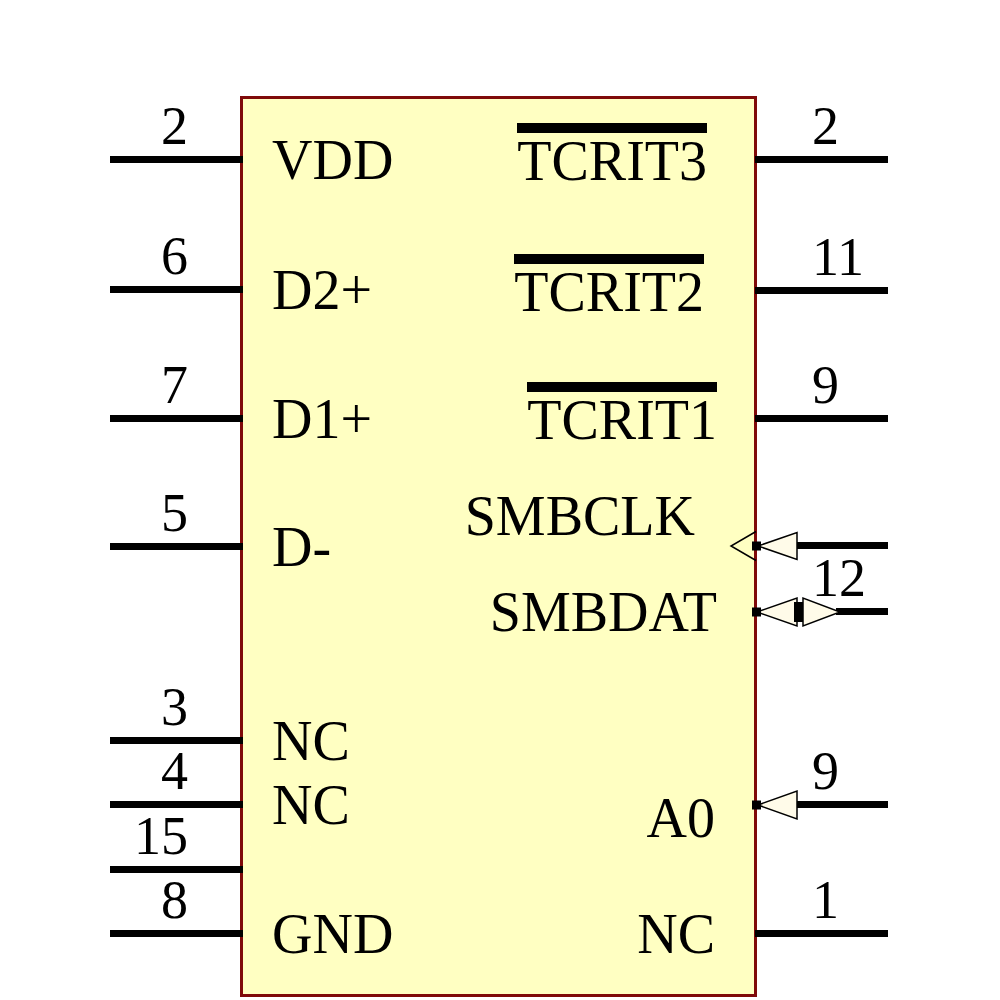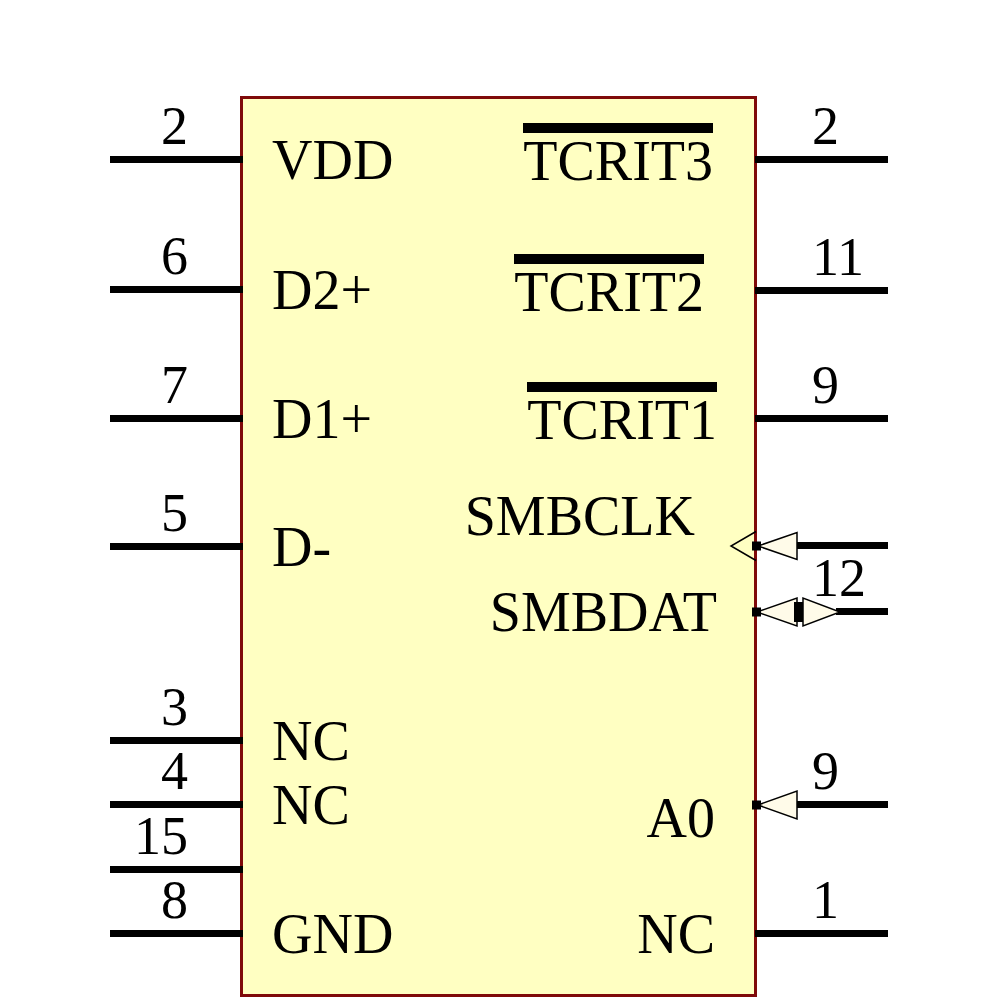--- a/index.html
+++ b/index.html
@@ -70,21 +70,21 @@
 
   <div class="pline pline-l" style="top:866px"></div>
   <div class="pnum lnum" style="top:809px">15</div>
 
   <div class="pline pline-l" style="top:930px"></div>
   <div class="pnum lnum" style="top:873px">8</div>
   <div class="plabel llabel" style="top:906px">GND</div>
 
   <div class="pline pline-r" style="top:156px"></div>
   <div class="pnum rnum" style="top:99px">2</div>
-  <div class="plabel rlabel" style="top:123px;right:287px"><span class="ovl">TCRIT3</span></div>
+  <div class="plabel rlabel" style="top:123px;right:293px"><span class="ovl">TCRIT3</span></div>
 
   <div class="pline pline-r" style="top:287px"></div>
   <div class="pnum rnum" style="top:230px">11</div>
   <div class="plabel rlabel" style="top:254px;right:296px"><span class="ovl">TCRIT2</span></div>
 
   <div class="pline pline-r" style="top:415px"></div>
   <div class="pnum rnum" style="top:358px">9</div>
   <div class="plabel rlabel" style="top:382px;right:283px"><span class="ovl">TCRIT1</span></div>
 
   <div class="pline" style="top:542px;left:794px;width:94px"></div>

